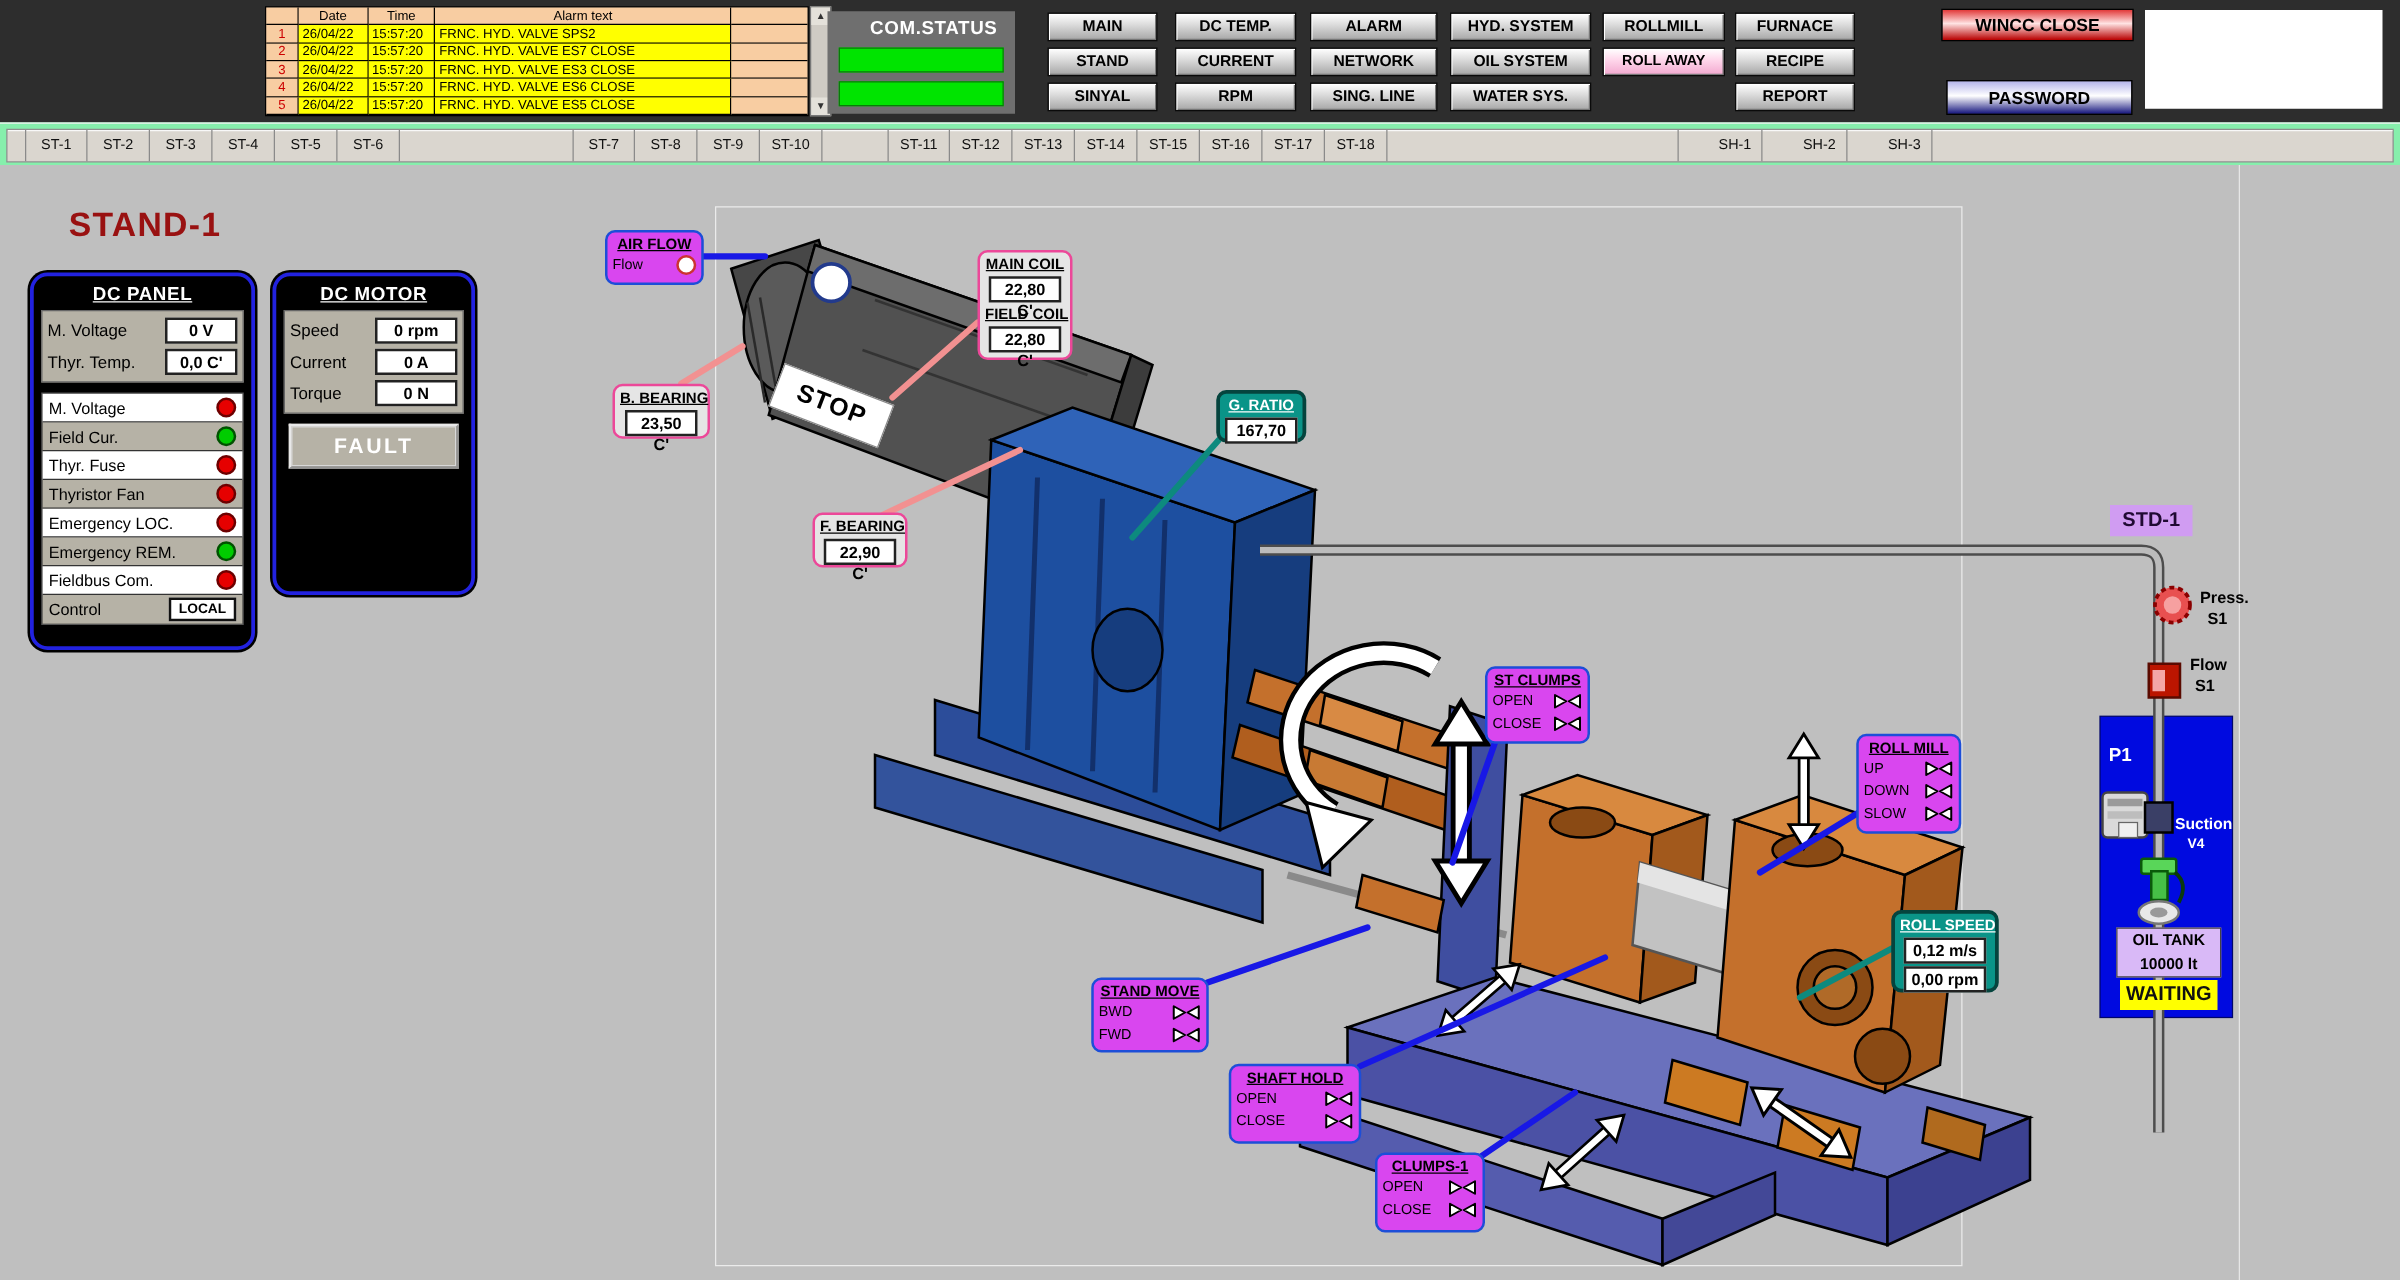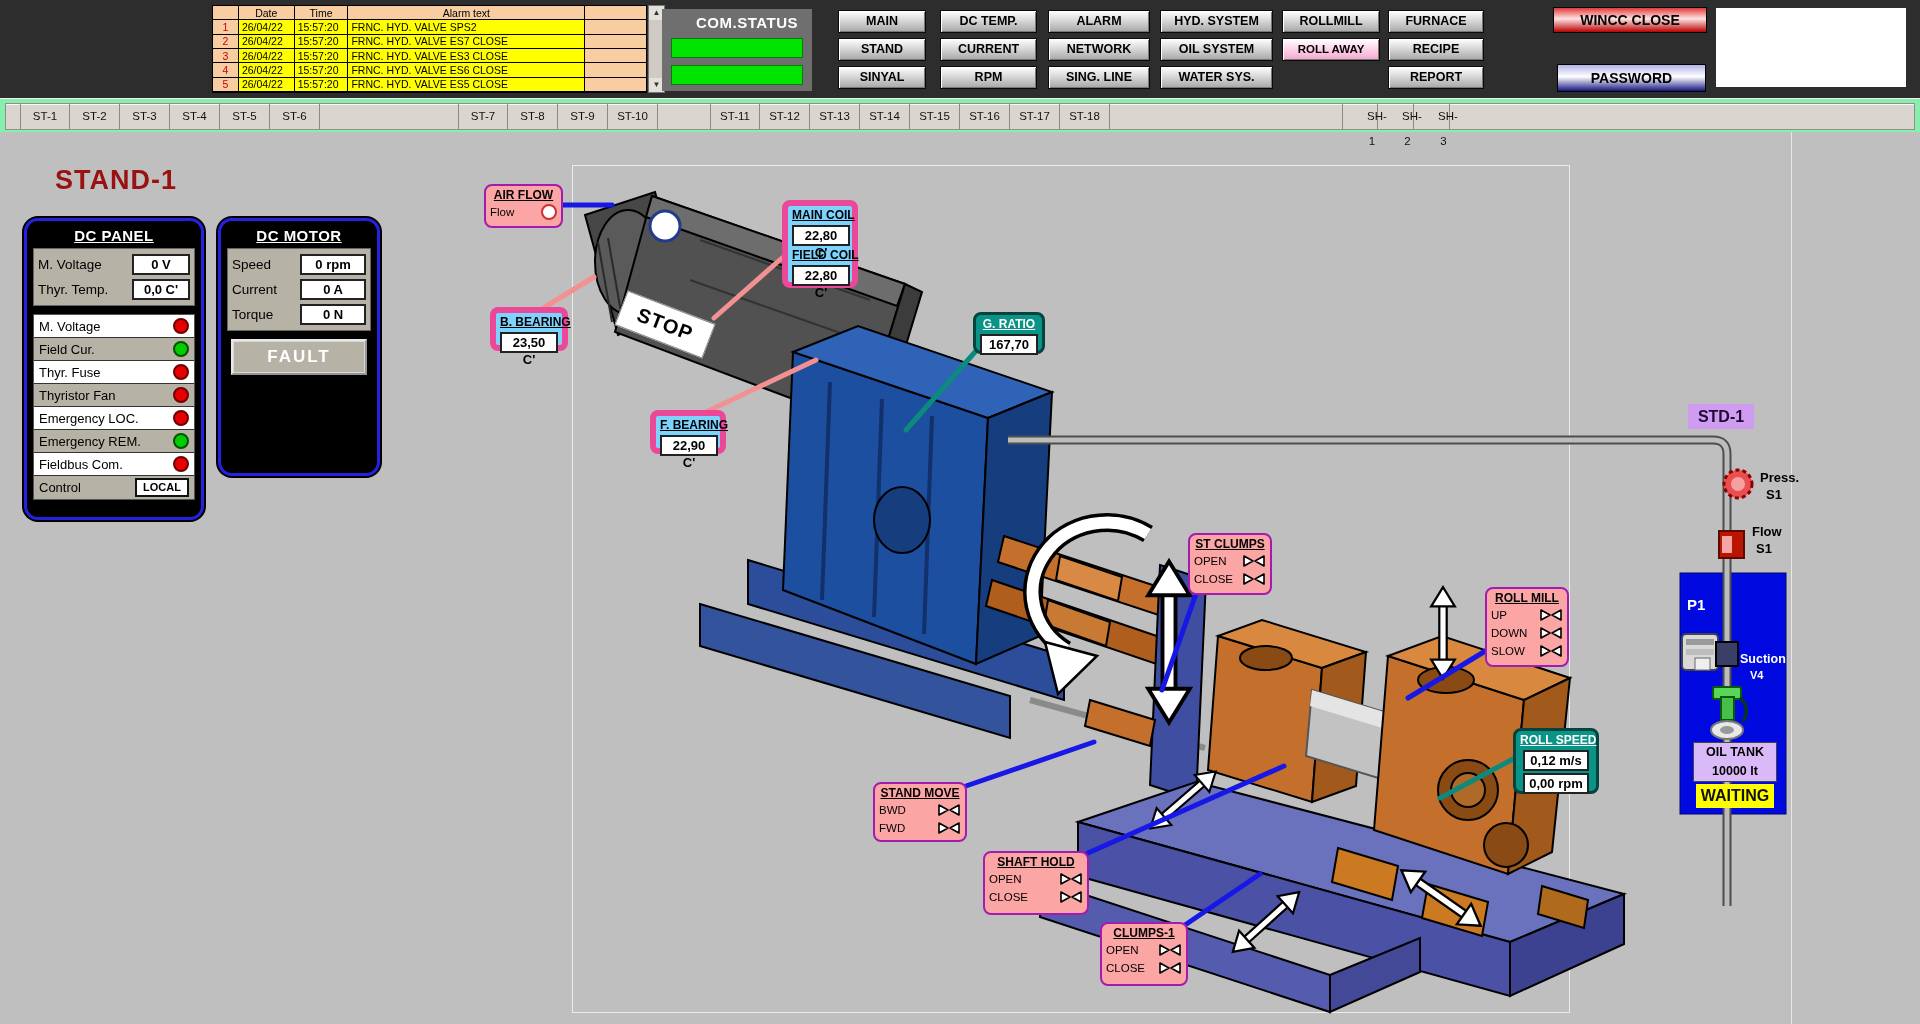--- a/index.html
+++ b/index.html
@@ -48,21 +48,21 @@
   #hdr-panel { position:absolute; left:1716px; top:8px; width:190px; height:79px; background:#fff; }
 
   
   #tabbar { position:absolute; left:0; top:98px; width:1920px; height:34px; background:#86efac; border-top:1px solid #f2f2f2; }
   #tabstrip { position:absolute; left:6px; top:5px; right:6px; height:25px; background:#dad6cf;
               box-shadow:0 0 0 1px #8f8f8f, inset 0 1px 0 #f8f8f8; }
   .tabgroup { position:absolute; top:0; height:25px; display:flex; }
   .tab { width:50px; height:25px; line-height:25px; text-align:center; font-size:11.5px; color:#111;
          border-right:1px solid #8a8a8a; cursor:pointer; }
   .tabgroup .tab:first-child { border-left:1px solid #8a8a8a; }
-  #tabgroup4 .tab { width:36px;padding-left:24px; }
+  #tabgroup4 .tab { width:68px;padding-left:24px; }
 
   
   #main-title { position:absolute; left:55px; top:165px; font-size:27px; font-weight:800; color:#991111; letter-spacing:1px; }
   #machine-frame { position:absolute; left:572px; top:165px; width:998px; height:848px; border:1px solid #ebebeb; }
   #right-line { position:absolute; left:1791px; top:132px; width:1px; height:892px; background:#e6e6e6; }
 
   
   .panel { position:absolute; background:#000; border:3px solid #2222e0; border-radius:14px;
            box-shadow:0 0 0 2px #000; padding:3px 6px; }
   .panel-title { color:#fff; font-size:15px; font-weight:bold; text-decoration:underline; text-align:center;
@@ -83,22 +83,22 @@
   .led-green { background:#00cc00; border-color:#005200; }
   .led-off   { background:#f4f4f4; border-color:#555; }
   .localbox { background:#fff; border:2px solid #111; font-size:11px; font-weight:bold; width:54px; height:19px;
               line-height:15px; text-align:center; cursor:pointer; }
   .fault-btn { margin:8px 4px 0 4px; height:36px; line-height:32px; text-align:center; color:#fff;
                font-size:17px; font-weight:bold; background:#b6b2a6; border:2px outset #e8e8e8;
                box-shadow:inset 0 0 0 1px #d8d8d8; letter-spacing:2px; cursor:pointer; }
 
   
   .co { position:absolute; border-radius:8px; padding:2px 4px; z-index:5; }
-  .co-pink { background:#7dd3fc; border:6px solid #ec4899; }
-  .co-lav  { background:#fca5a5; border:2px solid #a21caf; }
+  .co-pink { background:#e5e5e5; border:2px solid #ec4899; }
+  .co-lav  { background:#d946ef; border:2px solid #1d4ed8; }
   .co-teal { background:#0a9488; border:3px solid #05443e; }
   .co-title { font-size:12px; font-weight:bold; text-decoration:underline; color:#000; text-align:center;
               white-space:nowrap; line-height:15px; }
   .co-teal .co-title { color:#fff; }
   .co .vbox { margin:2px auto 2px auto; }
   .vrow { display:flex; align-items:center; justify-content:space-between; height:18px; font-size:11.5px; color:#000; }
   .valve { width:24px; height:14px; cursor:pointer; }
   .afled { width:16px; height:16px; border-radius:50%; background:#fff; border:2px solid #cc3333; }
 
   

